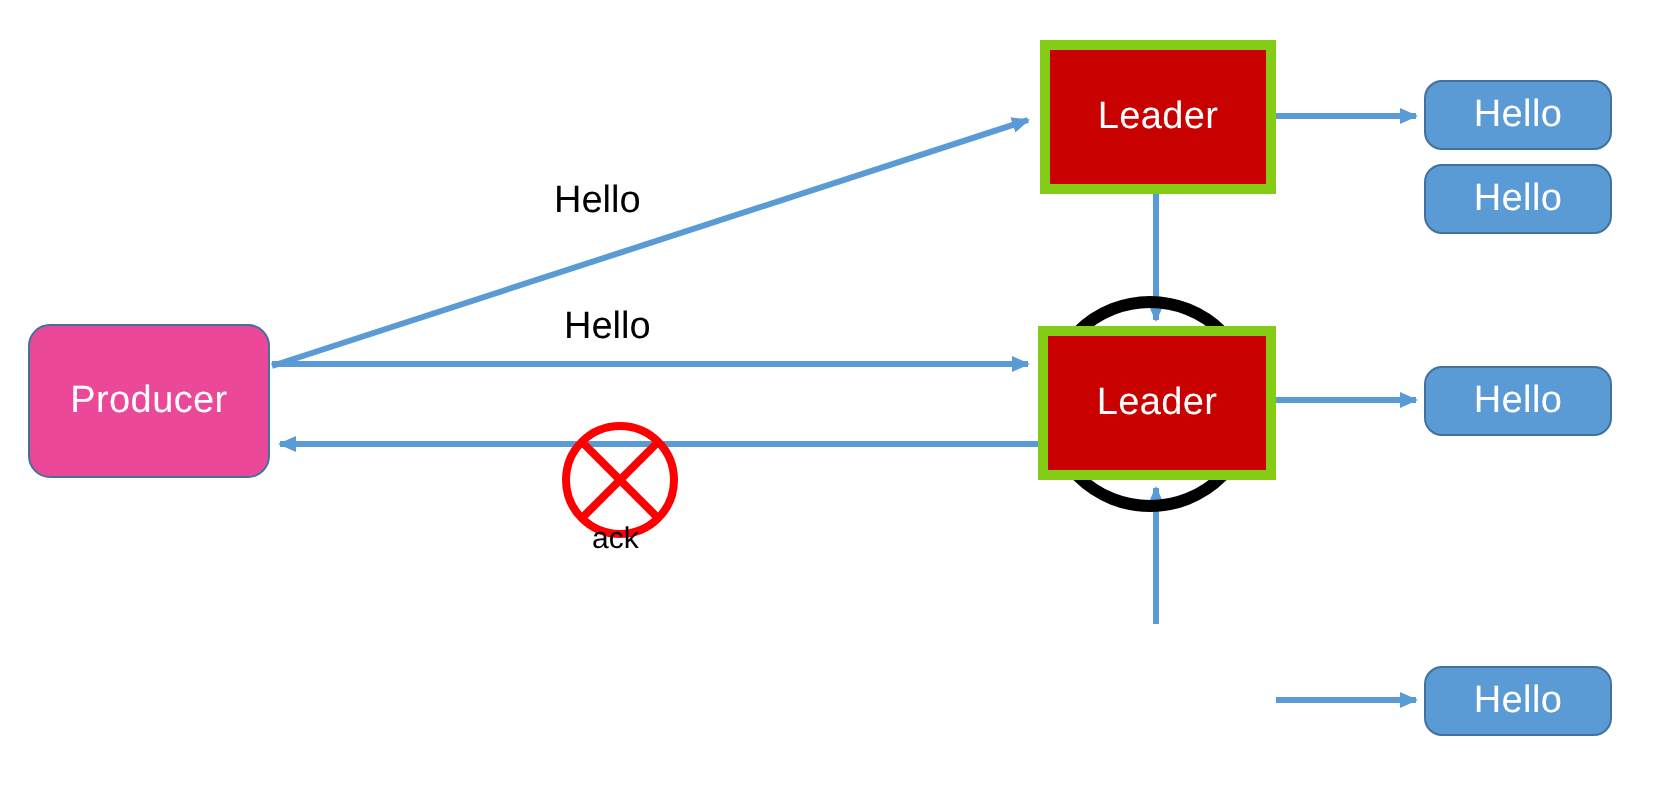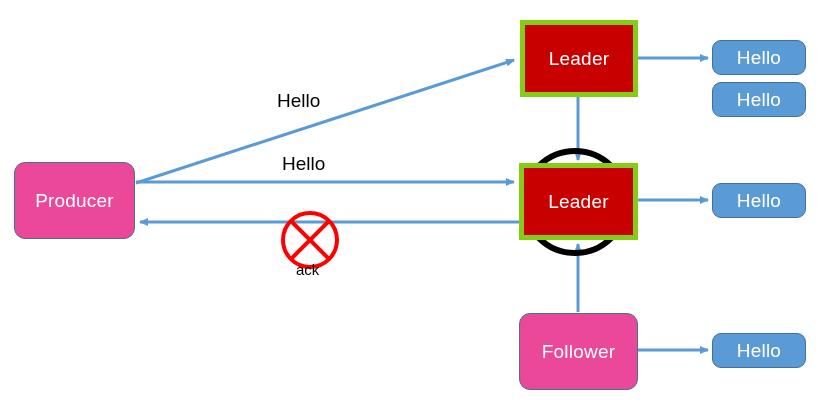--- a/index.html
+++ b/index.html
@@ -113,23 +113,20 @@
   </div>
 
   <div class="node node-red" style="left:520px; top:20px; width:118px; height:77px;">
     <span>Leader</span>
   </div>
 
   <div class="node node-red" style="left:519px; top:163px; width:119px; height:77px;">
     <span>Leader</span>
   </div>
 
-  <div class="node node-rect node-blue" style="left:519px; top:313px; width:119px; height:77px;">
-    <span>Follower</span>
-  </div>
 
   <div class="node node-pill" style="left:712px; top:40px; width:94px; height:35px;">
     <span>Hello</span>
   </div>
 
   <div class="node node-pill" style="left:712px; top:82px; width:94px; height:35px;">
     <span>Hello</span>
   </div>
 
   <div class="node node-pill" style="left:712px; top:183px; width:94px; height:35px;">

